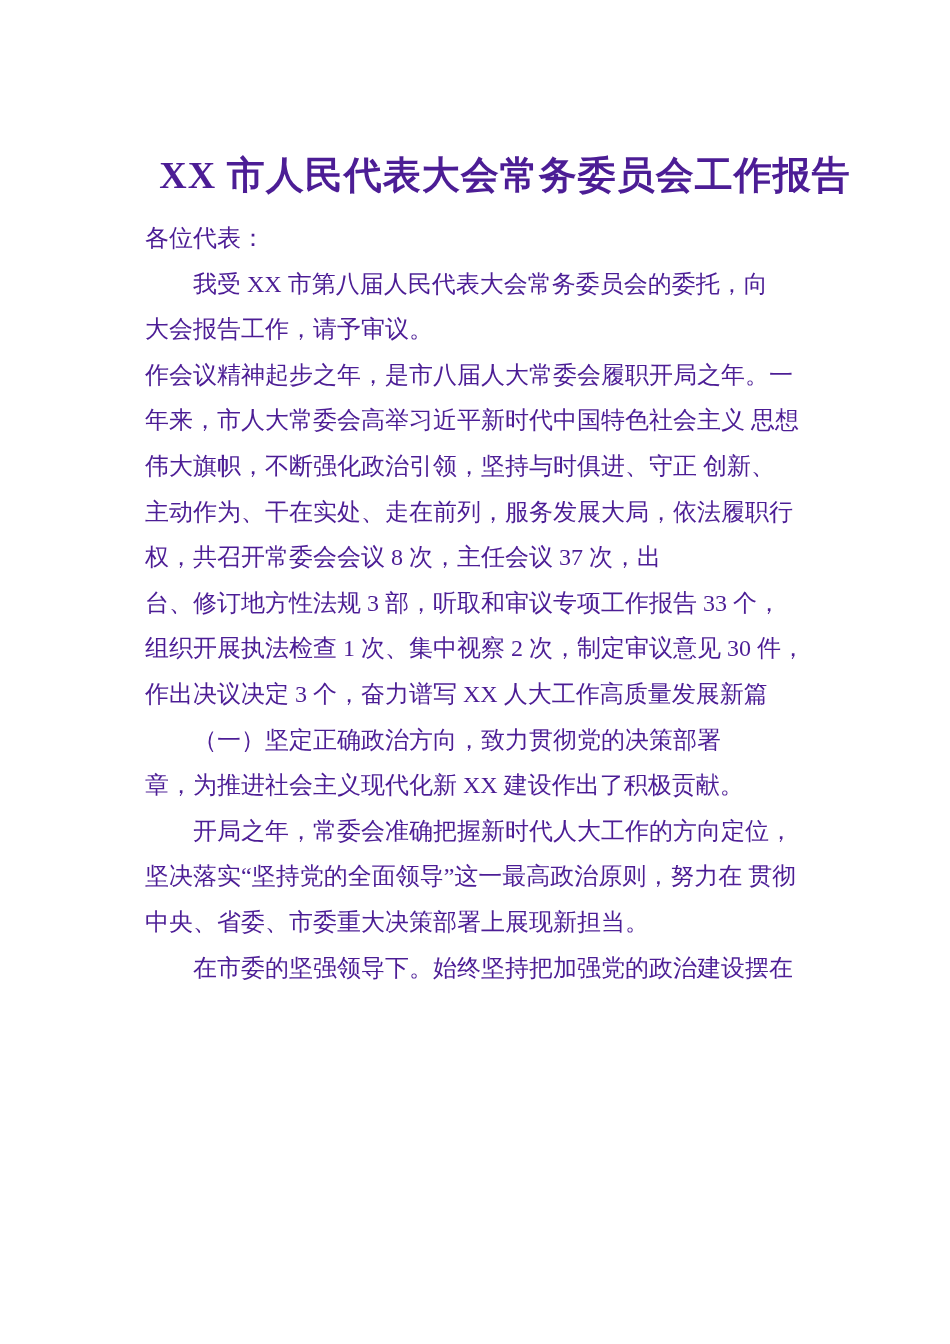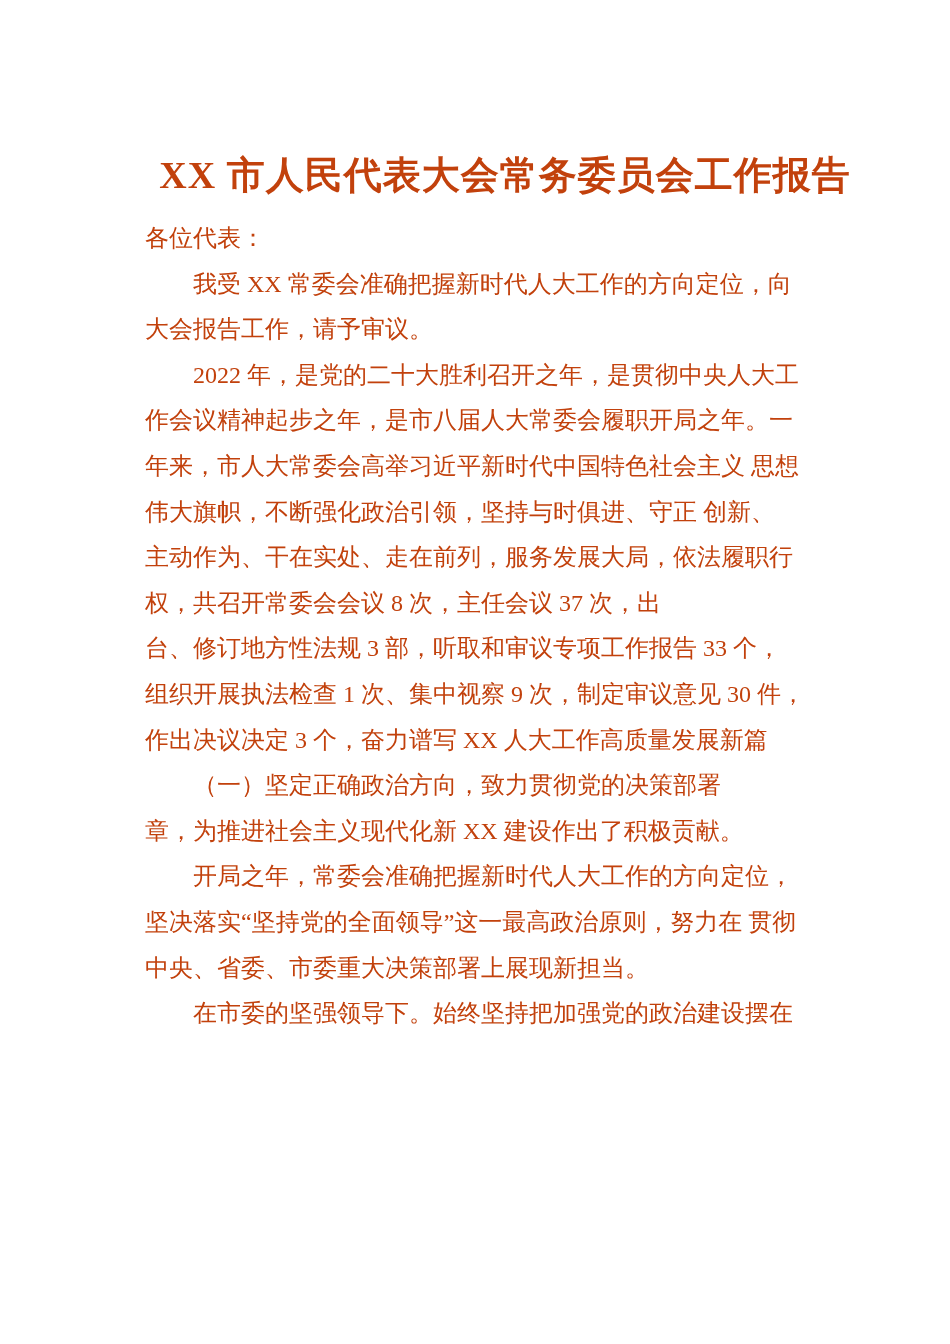--- a/index.html
+++ b/index.html
@@ -5,21 +5,21 @@
   html, body {
     margin: 0;
     padding: 0;
     background: #ffffff;
   }
   .page {
     position: relative;
     width: 950px;
     height: 1344px;
     background: #ffffff;
-    color: #c2410c;
+    color: #4c1d95;
     box-sizing: border-box;
     padding: 150px 65px 0 145px;
     overflow: hidden;
   }
   .doc-title {
     margin: 0 0 0 -20px;
     text-align: center;
     font-family: "Liberation Serif", "DejaVu Serif", serif;
     font-weight: 600;
     font-size: 38px;
@@ -61,30 +61,29 @@
 </head>
 <body>
 
 <div class="page">
 
   <h1 class="doc-title">XX 市人民代表大会常务委员会工作报告</h1>
 
 
   <div class="doc-body">
     <div class="line">各位代表：</div>
-    <div class="line indent">我受 XX 常委会准确把握新时代人大工作的方向定位，向</div>
+    <div class="line indent">我受 XX 市第八届人民代表大会常务委员会的委托，向</div>
     <div class="line">大会报告工作，请予审议。</div>
-    <div class="line indent">2022 年，是党的二十大胜利召开之年，是贯彻中央人大工</div>
     <div class="line">作会议精神起步之年，是市八届人大常委会履职开局之年。一</div>
     <div class="line">年来，市人大常委会高举习近平新时代中国特色社会主义 思想</div>
     <div class="line">伟大旗帜，不断强化政治引领，坚持与时俱进、守正 创新、</div>
     <div class="line">主动作为、干在实处、走在前列，服务发展大局，依法履职行</div>
     <div class="line">权，共召开常委会会议 8 次，主任会议 37 次，出</div>
     <div class="line">台、修订地方性法规 3 部，听取和审议专项工作报告 33 个，</div>
-    <div class="line">组织开展执法检查 1 次、集中视察 9 次，制定审议意见 30 件，</div>
+    <div class="line">组织开展执法检查 1 次、集中视察 2 次，制定审议意见 30 件，</div>
     <div class="line">作出决议决定 3 个，奋力谱写 XX 人大工作高质量发展新篇</div>
     <div class="line indent h2">（一）坚定正确政治方向，致力贯彻党的决策部署</div>
     <div class="line">章，为推进社会主义现代化新 XX 建设作出了积极贡献。</div>
     <div class="line indent">开局之年，常委会准确把握新时代人大工作的方向定位，</div>
     <div class="line">坚决落实“坚持党的全面领导”这一最高政治原则，努力在 贯彻</div>
     <div class="line">中央、省委、市委重大决策部署上展现新担当。</div>
     <div class="line indent">在市委的坚强领导下。始终坚持把加强党的政治建设摆在</div>
   </div>
 
 </div>

